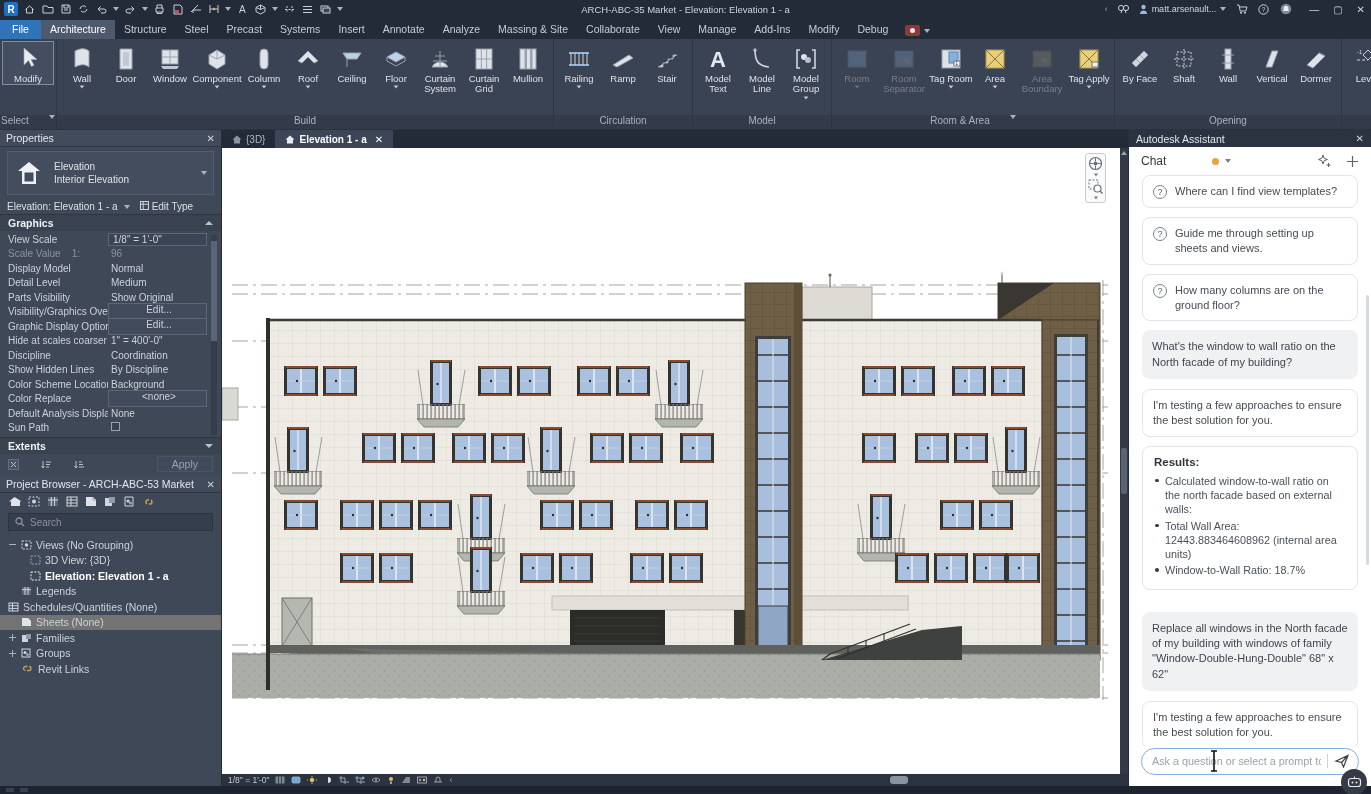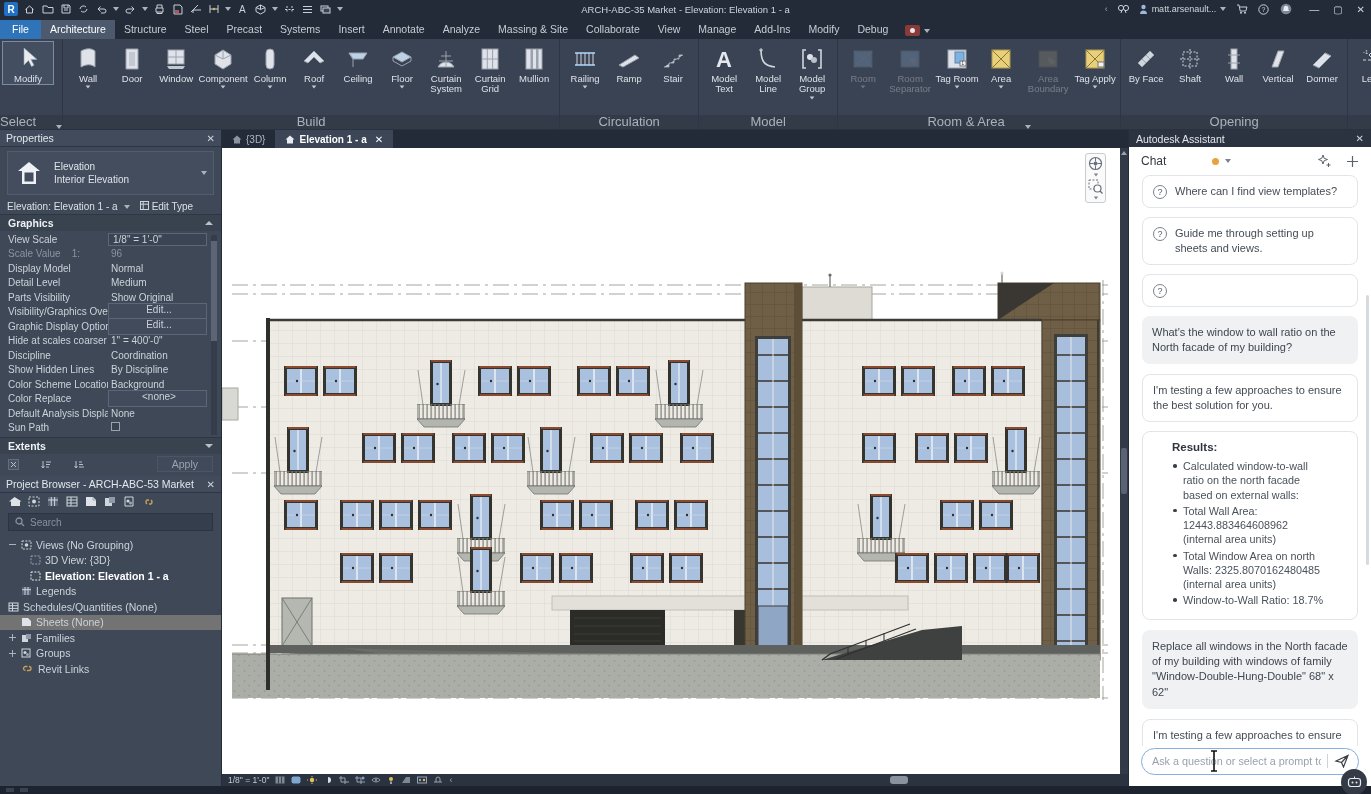--- a/index.html
+++ b/index.html
@@ -25,21 +25,21 @@
   .rtab.file{background:#2f74b8;color:#fff;padding:3px 12px 4px;}
   .rtab.active{background:#4d5a6e;color:#fff;}
   .rec-btn{display:flex;align-items:center;gap:4px;margin-left:8px;padding-bottom:3px;}
   .rec-ic{width:15px;height:11px;background:#8b3a3a;border-radius:2px;display:flex;align-items:center;justify-content:center;}
   .rec-ic i{width:5px;height:5px;background:#e8e8e8;border-radius:50%;}
 
   
   .ribbon{height:91px;background:#3a4353;display:flex;flex:0 0 91px;border-bottom:1px solid #2a3140;}
   .rgroup{display:flex;flex-direction:column;border-right:1px solid #2e3645;}
   .rbtns{flex:1;display:flex;align-items:flex-start;padding:3px 3px 0;}
-  .rglabel{height:14px;background:#333b49;color:#aab2bd;font-size:13px;display:flex;align-items:flex-end;justify-content:center;gap:20px;}
+  .rglabel{height:14px;background:#333b49;color:#aab2bd;font-size:10px;display:flex;align-items:flex-start;justify-content:center;gap:20px;}
   .rbtn{width:44px;display:flex;flex-direction:column;align-items:center;padding-top:2px;cursor:default;}
   .rbtn.wide{width:50px;}
   .rbtn.sel{background:#434e61;outline:1px solid #7d8aa0;}
   .ricon{height:30px;display:flex;align-items:center;justify-content:center;}
   .rlabel{color:#dde2e9;font-size:9.5px;text-align:center;line-height:1.1;}
   .rbtn .caret{margin-top:1px;border-top-color:#c0c7d1;transform:scale(.8);}
   .rbtn.disabled{opacity:.35;}
 
   
   .main{flex:1;display:flex;min-height:0;}
@@ -110,21 +110,21 @@
   .asshdr .x{margin-left:auto;color:#cfd5dc;font-size:10px;}
   .chatbar{height:28px;display:flex;align-items:center;padding:0 12px;gap:6px;flex:0 0 28px;}
   .chatbar .lbl{font-size:12px;color:#33383f;}
   .dot{width:7px;height:7px;border-radius:50%;background:#e8a33d;margin-left:40px;}
   .chatbar .caret{border-top-color:#7a828c;}
   .chatbar .spacer{flex:1;}
   .msgs{flex:1;overflow:hidden;padding:0 13px;position:relative;}
   .card{border:1px solid #e2e4e8;border-radius:8px;padding:8px 10px;margin-bottom:9px;font-size:11px;color:#454c55;line-height:1.35;display:flex;gap:8px;background:#fff;}
   .card .qm{flex:0 0 14px;width:14px;height:14px;border:1.2px solid #7a828c;border-radius:50%;color:#5a626c;font-size:9px;display:flex;align-items:center;justify-content:center;margin-top:1px;}
   .bubble{background:#f0f1f3;border-radius:8px;padding:9px 10px;margin-bottom:10px;font-size:11px;color:#3f4650;line-height:1.4;}
-  .rescard{border:1px solid #e2e4e8;border-radius:8px;padding:9px 29px;margin-bottom:10px;}
+  .rescard{border:1px solid #e2e4e8;border-radius:8px;padding:9px 11px;margin-bottom:22px;}
   .rescard h4{font-size:11.5px;color:#2f353d;margin-bottom:6px;}
   .rescard ul{list-style:none;}
   .rescard li{font-size:10.8px;color:#4a515a;line-height:1.32;padding-left:11px;position:relative;margin-bottom:2px;}
   .rescard li::before{content:"";position:absolute;left:1px;top:5px;width:3.5px;height:3.5px;background:#3a4048;border-radius:50%;}
   .chatscroll{position:absolute;right:2px;top:120px;width:3px;height:270px;background:#d8dbde;border-radius:2px;}
   .inputrow{flex:0 0 40px;display:flex;align-items:center;padding:0 12px 10px;}
   .chatinput{flex:1;height:27px;border:1.5px solid #86aede;border-radius:14px;display:flex;align-items:center;padding:0 8px 0 10px;gap:6px;}
   .chatinput input{flex:1;border:none;outline:none;font-size:10.8px;color:#3f4650;min-width:0;}
   .chatinput input::placeholder{color:#9aa2ac;}
   .div{width:1px;height:14px;background:#d0d4d8;}
@@ -1190,31 +1190,31 @@
         <div class="card">
           <span class="qm">?</span>
           <span>Where can I find view templates?</span>
         </div>
         <div class="card">
           <span class="qm">?</span>
           <span>Guide me through setting up sheets and views.</span>
         </div>
         <div class="card">
           <span class="qm">?</span>
+          <span>How many columns are on the ground floor?</span>
         </div>
         <div class="bubble">What's the window to wall ratio on the North facade of my building?</div>
         <div class="card">
           <span>I'm testing a few approaches to ensure the best solution for you.</span>
         </div>
         <div class="rescard">
           <h4>Results:</h4>
           <ul>
             <li>Calculated window-to-wall ratio on the north facade based on external walls:</li>
             <li>Total Wall Area: 12443.883464608962 (internal area units)</li>
-            <li>Total Window Area on north Walls: 2325.8070162480485 (internal area units)</li>
             <li>Window-to-Wall Ratio: 18.7%</li>
           </ul>
         </div>
         <div class="bubble">Replace all windows in the North facade of my building with windows of family "Window-Double-Hung-Double" 68" x 62"</div>
         <div class="card">
           <span>I'm testing a few approaches to ensure the best solution for you.</span>
         </div>
 
         <div class="chatscroll"></div>
       </div>

